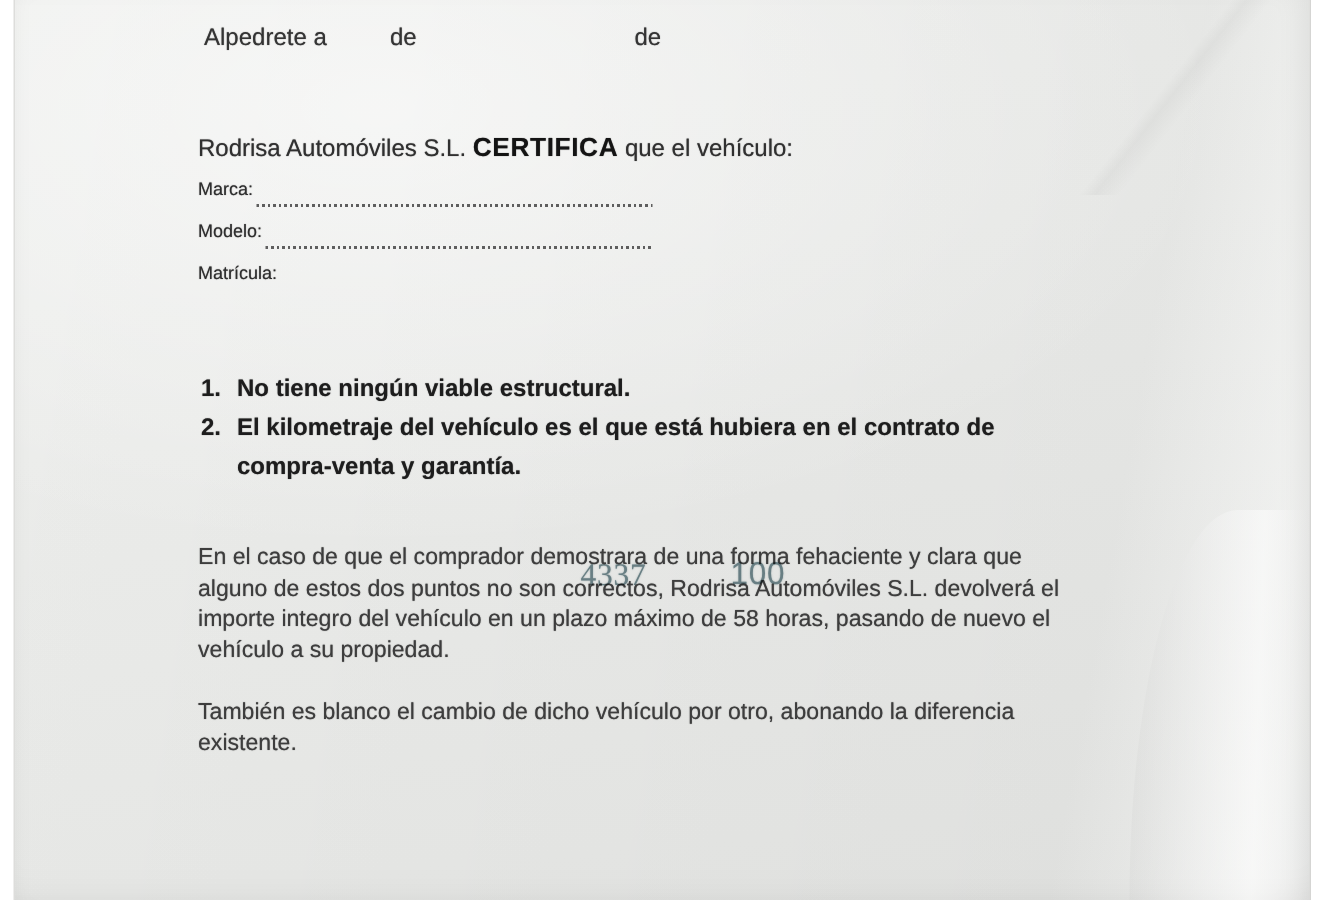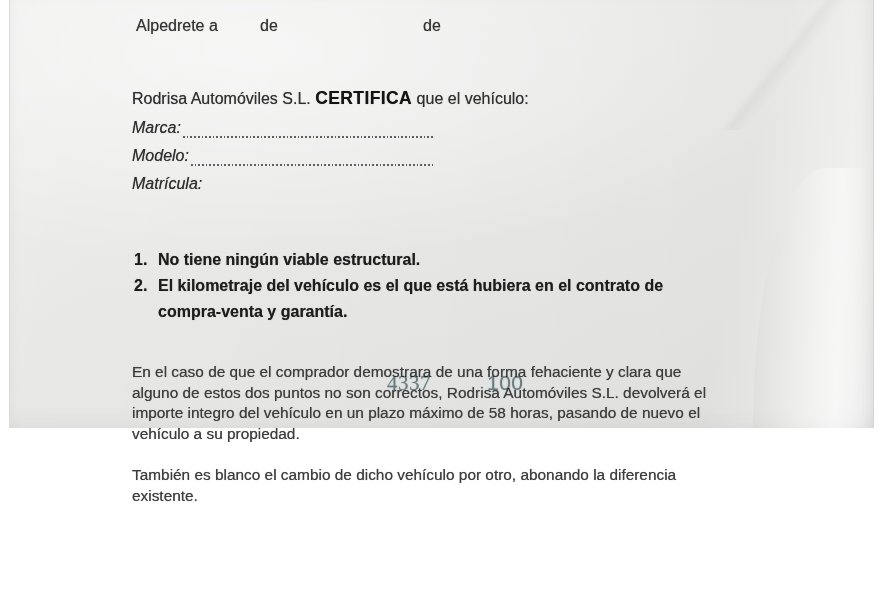--- a/index.html
+++ b/index.html
@@ -3,21 +3,21 @@
 <meta charset="utf-8">
 <style>
   html,body{margin:0;padding:0;}
   body{
     width:880px;height:600px;overflow:hidden;background:#fdfdfd;
     font-family:"Liberation Sans", sans-serif;
   }
   .photo{position:relative;width:880px;height:600px;background:#ffffff;}
   
   .paper{
-    position:absolute;left:9px;top:0;width:863px;height:428px;
+    position:absolute;left:9px;top:0;width:863px;height:600px;
     background:
       radial-gradient(120% 90% at 28% 12%, rgba(255,255,255,0.55), rgba(255,255,255,0) 55%),
       linear-gradient(100deg, rgba(0,0,0,0.012), rgba(0,0,0,0.045) 82%, rgba(255,255,255,0.35) 97%),
       linear-gradient(175deg, #f1f2f0 0%, #eeefed 45%, #e9eae8 100%);
     border-left:1px solid #dddddb;
     border-right:1px solid #d5d5d3;
     box-shadow:
       inset -16px 0 20px -13px rgba(0,0,0,0.08),
       inset 9px 0 14px -10px rgba(0,0,0,0.05),
       inset 0 -22px 30px -24px rgba(0,0,0,0.06);
@@ -41,21 +41,21 @@
   .d-city{left:0;}
   .d-de1{left:124px;}
   .d-de2{left:287px;}
 
   
   .certline{position:absolute;top:88px;left:122px;font-size:16px;color:#303030;white-space:nowrap;}
   .certline .bold{font-weight:bold;font-size:17.5px;color:#141414;letter-spacing:0.4px;}
 
   
   .fields{position:absolute;top:119px;left:122px;width:303px;}
-  .frow{display:flex;height:20px;margin-bottom:8px;font-size:16px;color:#2e2e2e;font-style:italic;}
+  .frow{display:flex;height:20px;margin-bottom:8px;font-size:12px;color:#2e2e2e;}
   .frow:last-child{margin-bottom:0;flex-direction:column;}
   .frow .dots{
     flex:1;align-self:flex-end;height:2.2px;margin:0 0 1px 2px;
     background-image:repeating-linear-gradient(to right,
       #5e5e5e 0px, #5e5e5e 1.7px, rgba(0,0,0,0) 1.7px, rgba(0,0,0,0) 3.7px);
   }
 
   
   .clauses{position:absolute;top:247px;left:124px;width:680px;
     font-size:16px;font-weight:bold;line-height:26px;color:#1d1d1d;}

